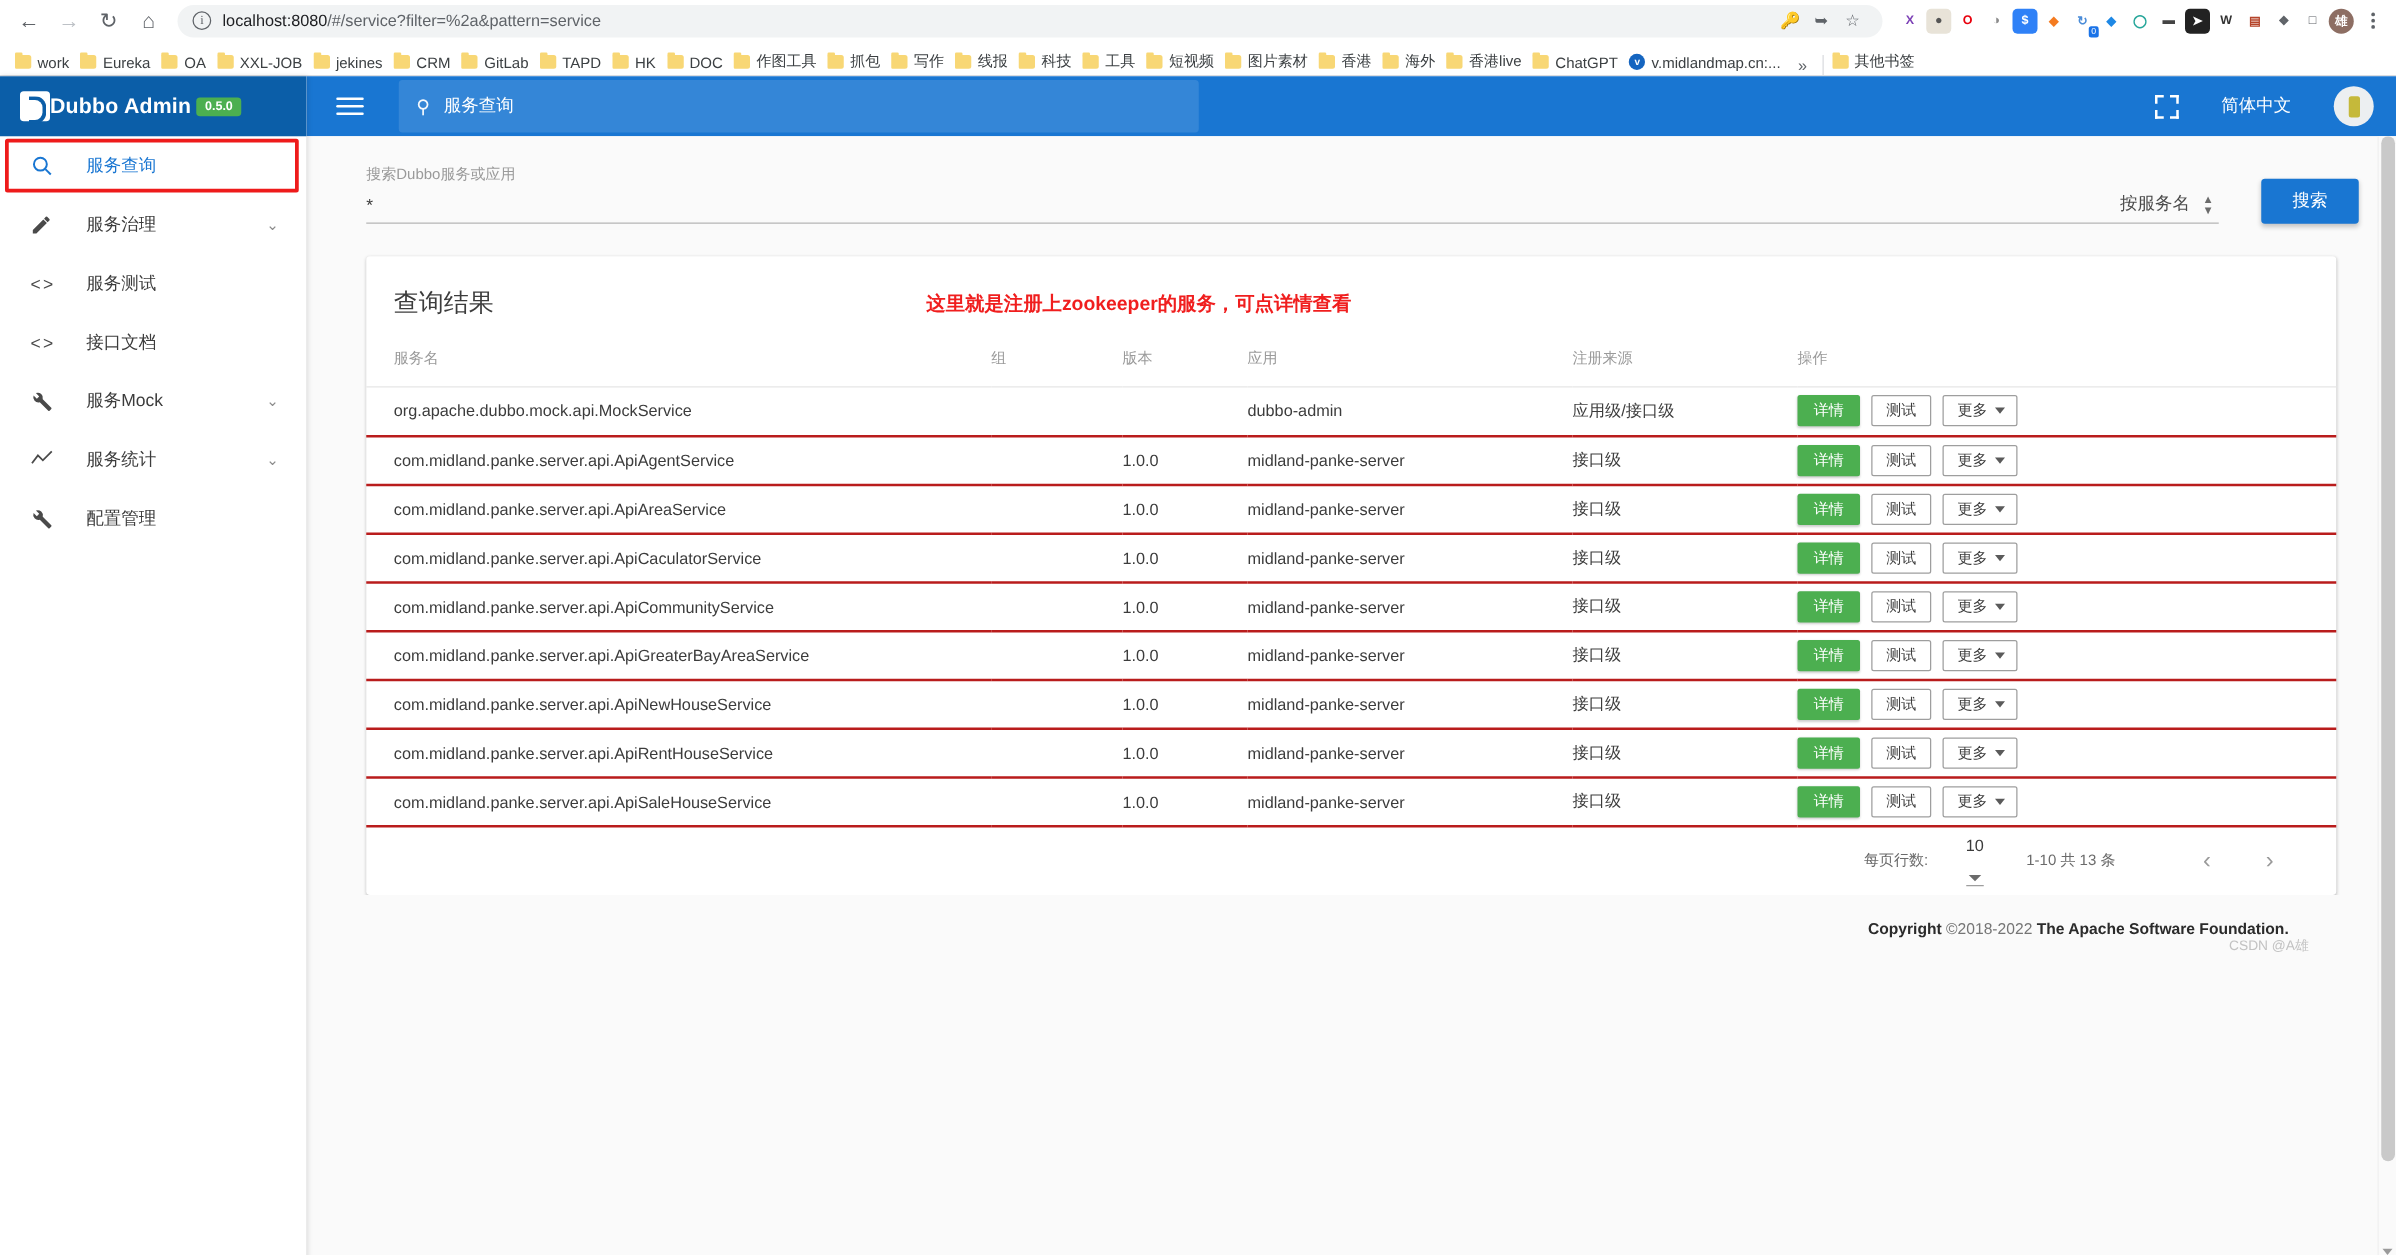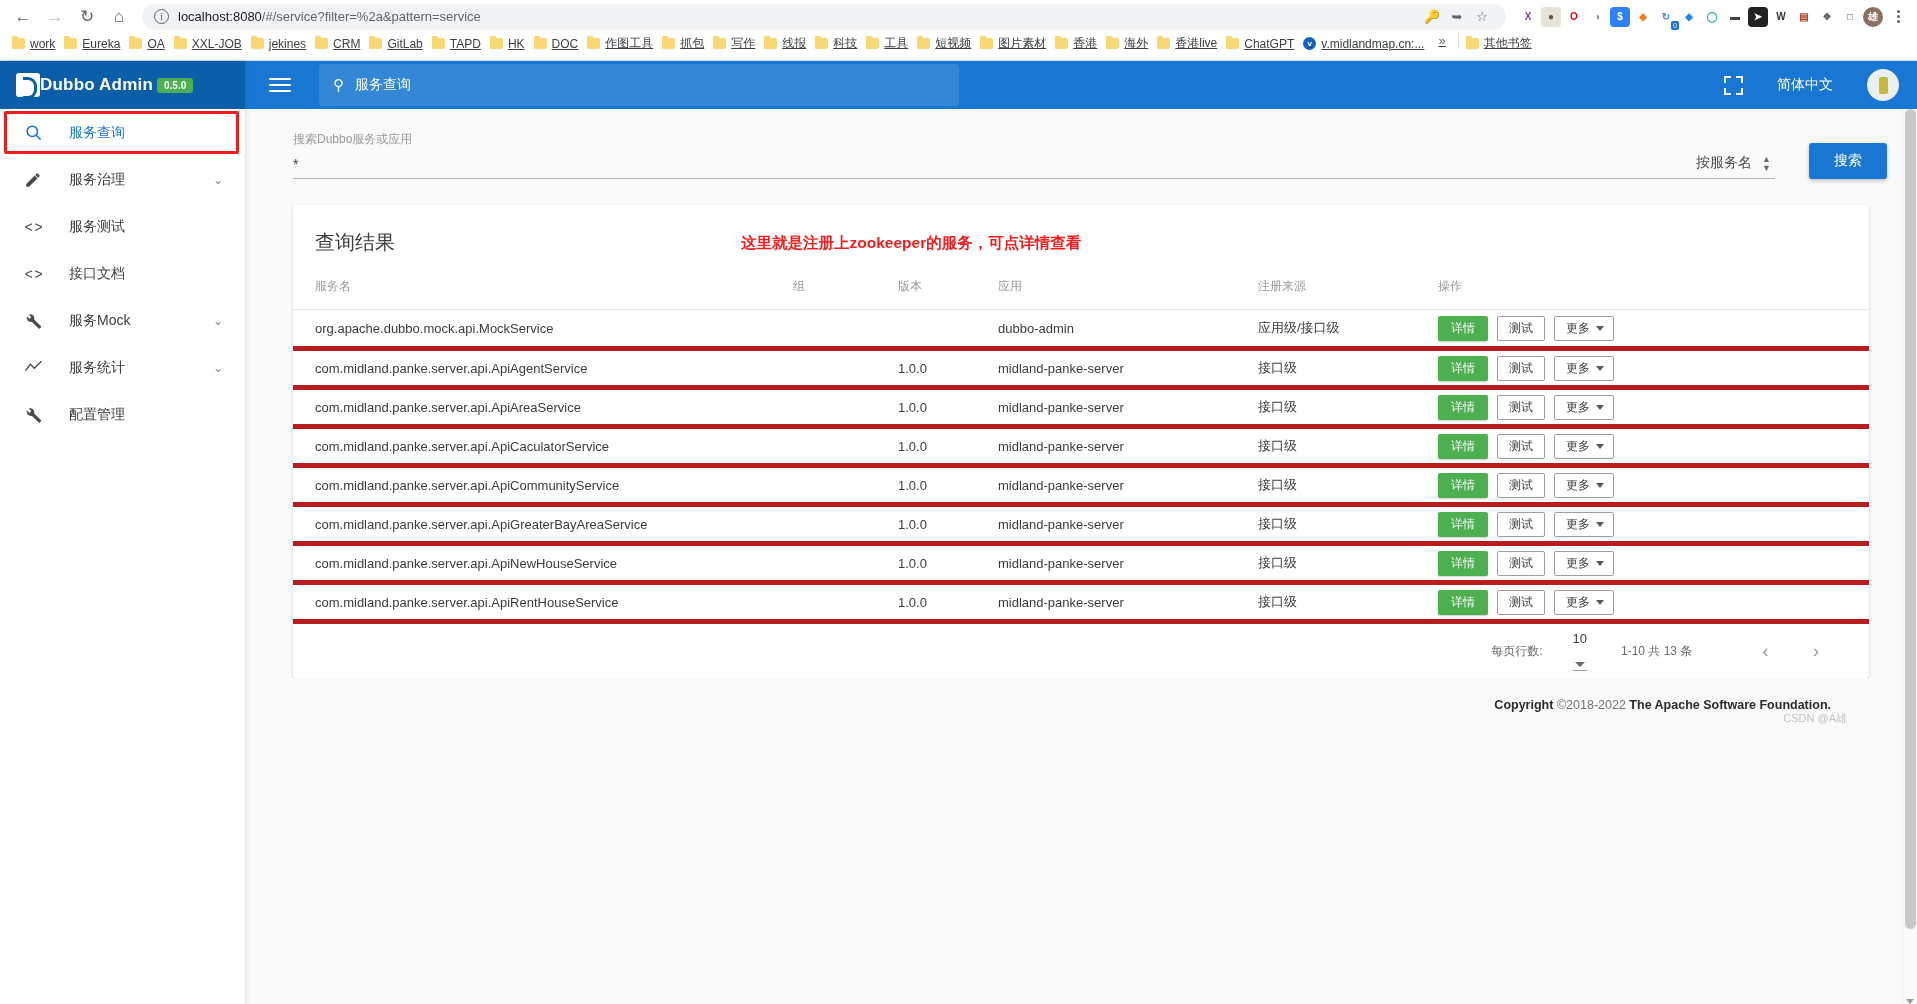--- a/index.html
+++ b/index.html
@@ -97,28 +97,27 @@
     display: flex; flex-direction: column; align-items: center; justify-content: center;
     gap: 2px;
     margin-left: 2px;
   }
   .kebab i { width: 3px; height: 3px; border-radius: 50%; background: #5f6368; display: block; }
 
   
   .bookmarks-bar {
     height: 28px;
     display: flex;
-    align-items: flex-start;
+    align-items: flex-end;
     padding: 0 9px;
     border-bottom: 1px solid #dadce0;
     font-size: 12px;
     color: #3c4043;
     overflow: hidden;
     white-space: nowrap;
-    text-decoration: underline;
   }
   .bm {
     display: flex; align-items: center;
     gap: 5px;
     padding: 2px 6px 2px 3px;
     border-radius: 4px;
     flex: none;
   }
   .bm .folder {
     width: 13px; height: 11px;
@@ -345,21 +344,21 @@
     font-weight: normal;
     color: #9a9a9a;
     padding: 0 0 14px 0;
     border-bottom: 1px solid #e6e6e6;
   }
   tbody td {
     font-size: 13px;
     color: #3c3c3c;
     padding: 0;
     height: 39px;
-    border-bottom: 5px solid #b91c1c;
+    border-bottom: 2px solid #b91c1c;
     vertical-align: middle;
   }
   .c-name { width: 500px; padding-left: 22px !important; }
   .c-group { width: 105px; }
   .c-version { width: 100px; }
   .c-app { width: 260px; }
   .c-source { width: 180px; }
   .c-ops { }
   thead th.c-name { padding-left: 22px; }
 
@@ -859,20 +858,34 @@
                 <td class="c-app">midland-panke-server</td>
                 <td class="c-source">接口级</td>
                 <td class="c-ops">
                   <div class="ops">
                     <button class="btn-detail">详情</button>
                     <button class="btn-test">测试</button>
                     <button class="btn-more">更多<span class="caret"></span></button>
                   </div>
                 </td>
               </tr>
+              <tr>
+                <td class="c-name">com.midland.panke.server.api.ApiSaleHouseService</td>
+                <td class="c-group"></td>
+                <td class="c-version">1.0.0</td>
+                <td class="c-app">midland-panke-server</td>
+                <td class="c-source">接口级</td>
+                <td class="c-ops">
+                  <div class="ops">
+                    <button class="btn-detail">详情</button>
+                    <button class="btn-test">测试</button>
+                    <button class="btn-more">更多<span class="caret"></span></button>
+                  </div>
+                </td>
+              </tr>
             </tbody>
         </table>
 
         <div class="pager">
           <span class="lbl">每页行数:</span>
           <span class="rows-sel">
             <span>10</span>
             <span class="caret"></span>
           </span>
           <span class="range">1-10 共 13 条</span>

